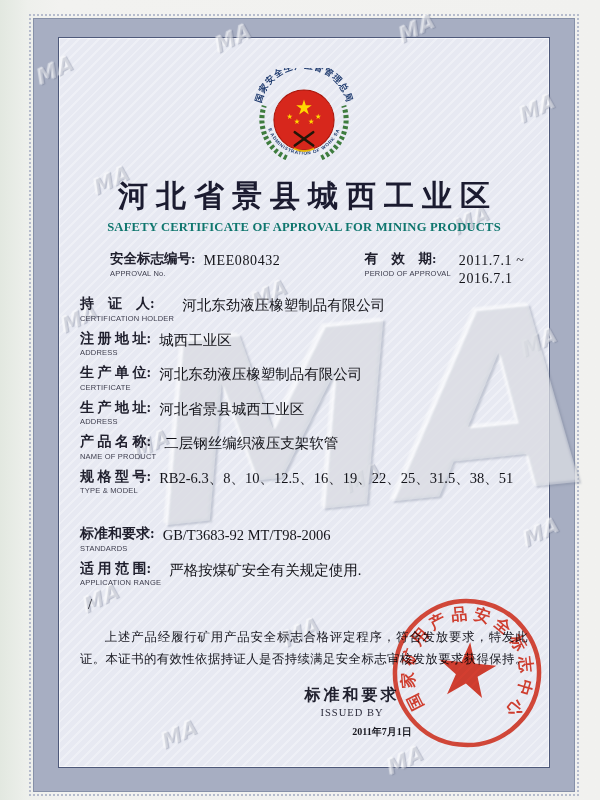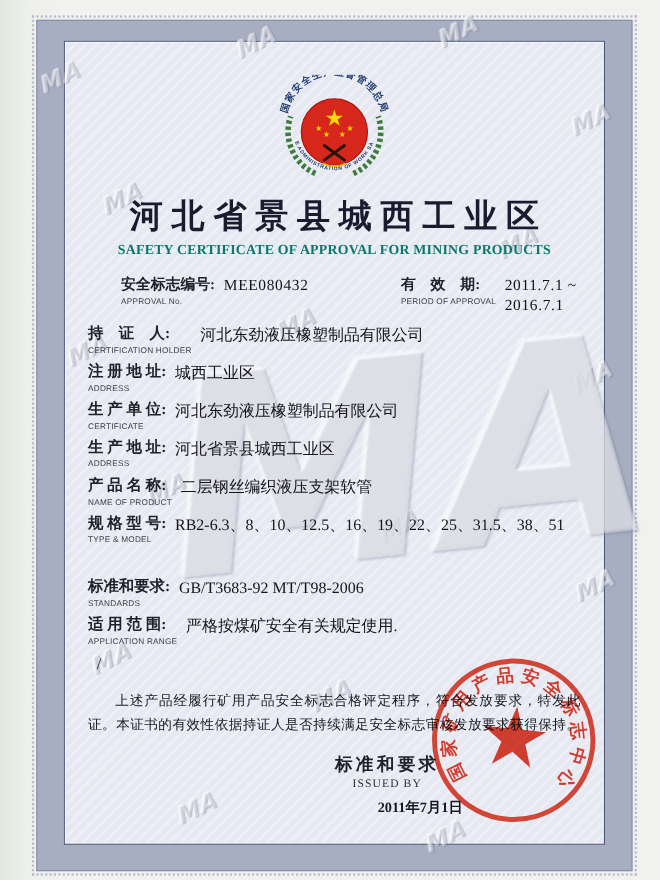--- a/index.html
+++ b/index.html
@@ -100,21 +100,21 @@
   .meta-right{ margin-left:60px; }
   .gap-lg{ margin-top:30px; }
 
   .statement{
     margin-top:13px; font-size:12.4px; color:#17171f;
     line-height:1.72; text-indent:2em; text-align:justify; letter-spacing:.4px;
   }
   .issue-block{ margin-top:15px; margin-left:172px; width:200px; text-align:center; }
   .issue-zh{ font-size:16px; font-weight:bold; color:#20202e; letter-spacing:3px; }
   .issue-en{ font-family:"Liberation Serif", serif; font-size:10.5px; color:#2c2c3c; letter-spacing:1px; margin-top:1px; }
-  .issue-date{ font-size:13px; font-weight:bold; color:#17171f; margin-top:7px; transform:translateX(30px); }
+  .issue-date{ font-size:10px; font-weight:bold; color:#17171f; margin-top:7px; transform:translateX(30px); }
 
   
   .stamp{
     position:absolute; left:388px; top:594px; width:158px; height:158px;
     z-index:6; mix-blend-mode:multiply; opacity:.92; transform:rotate(6deg);
   }
 </style>
 </head>
 <body>
 

